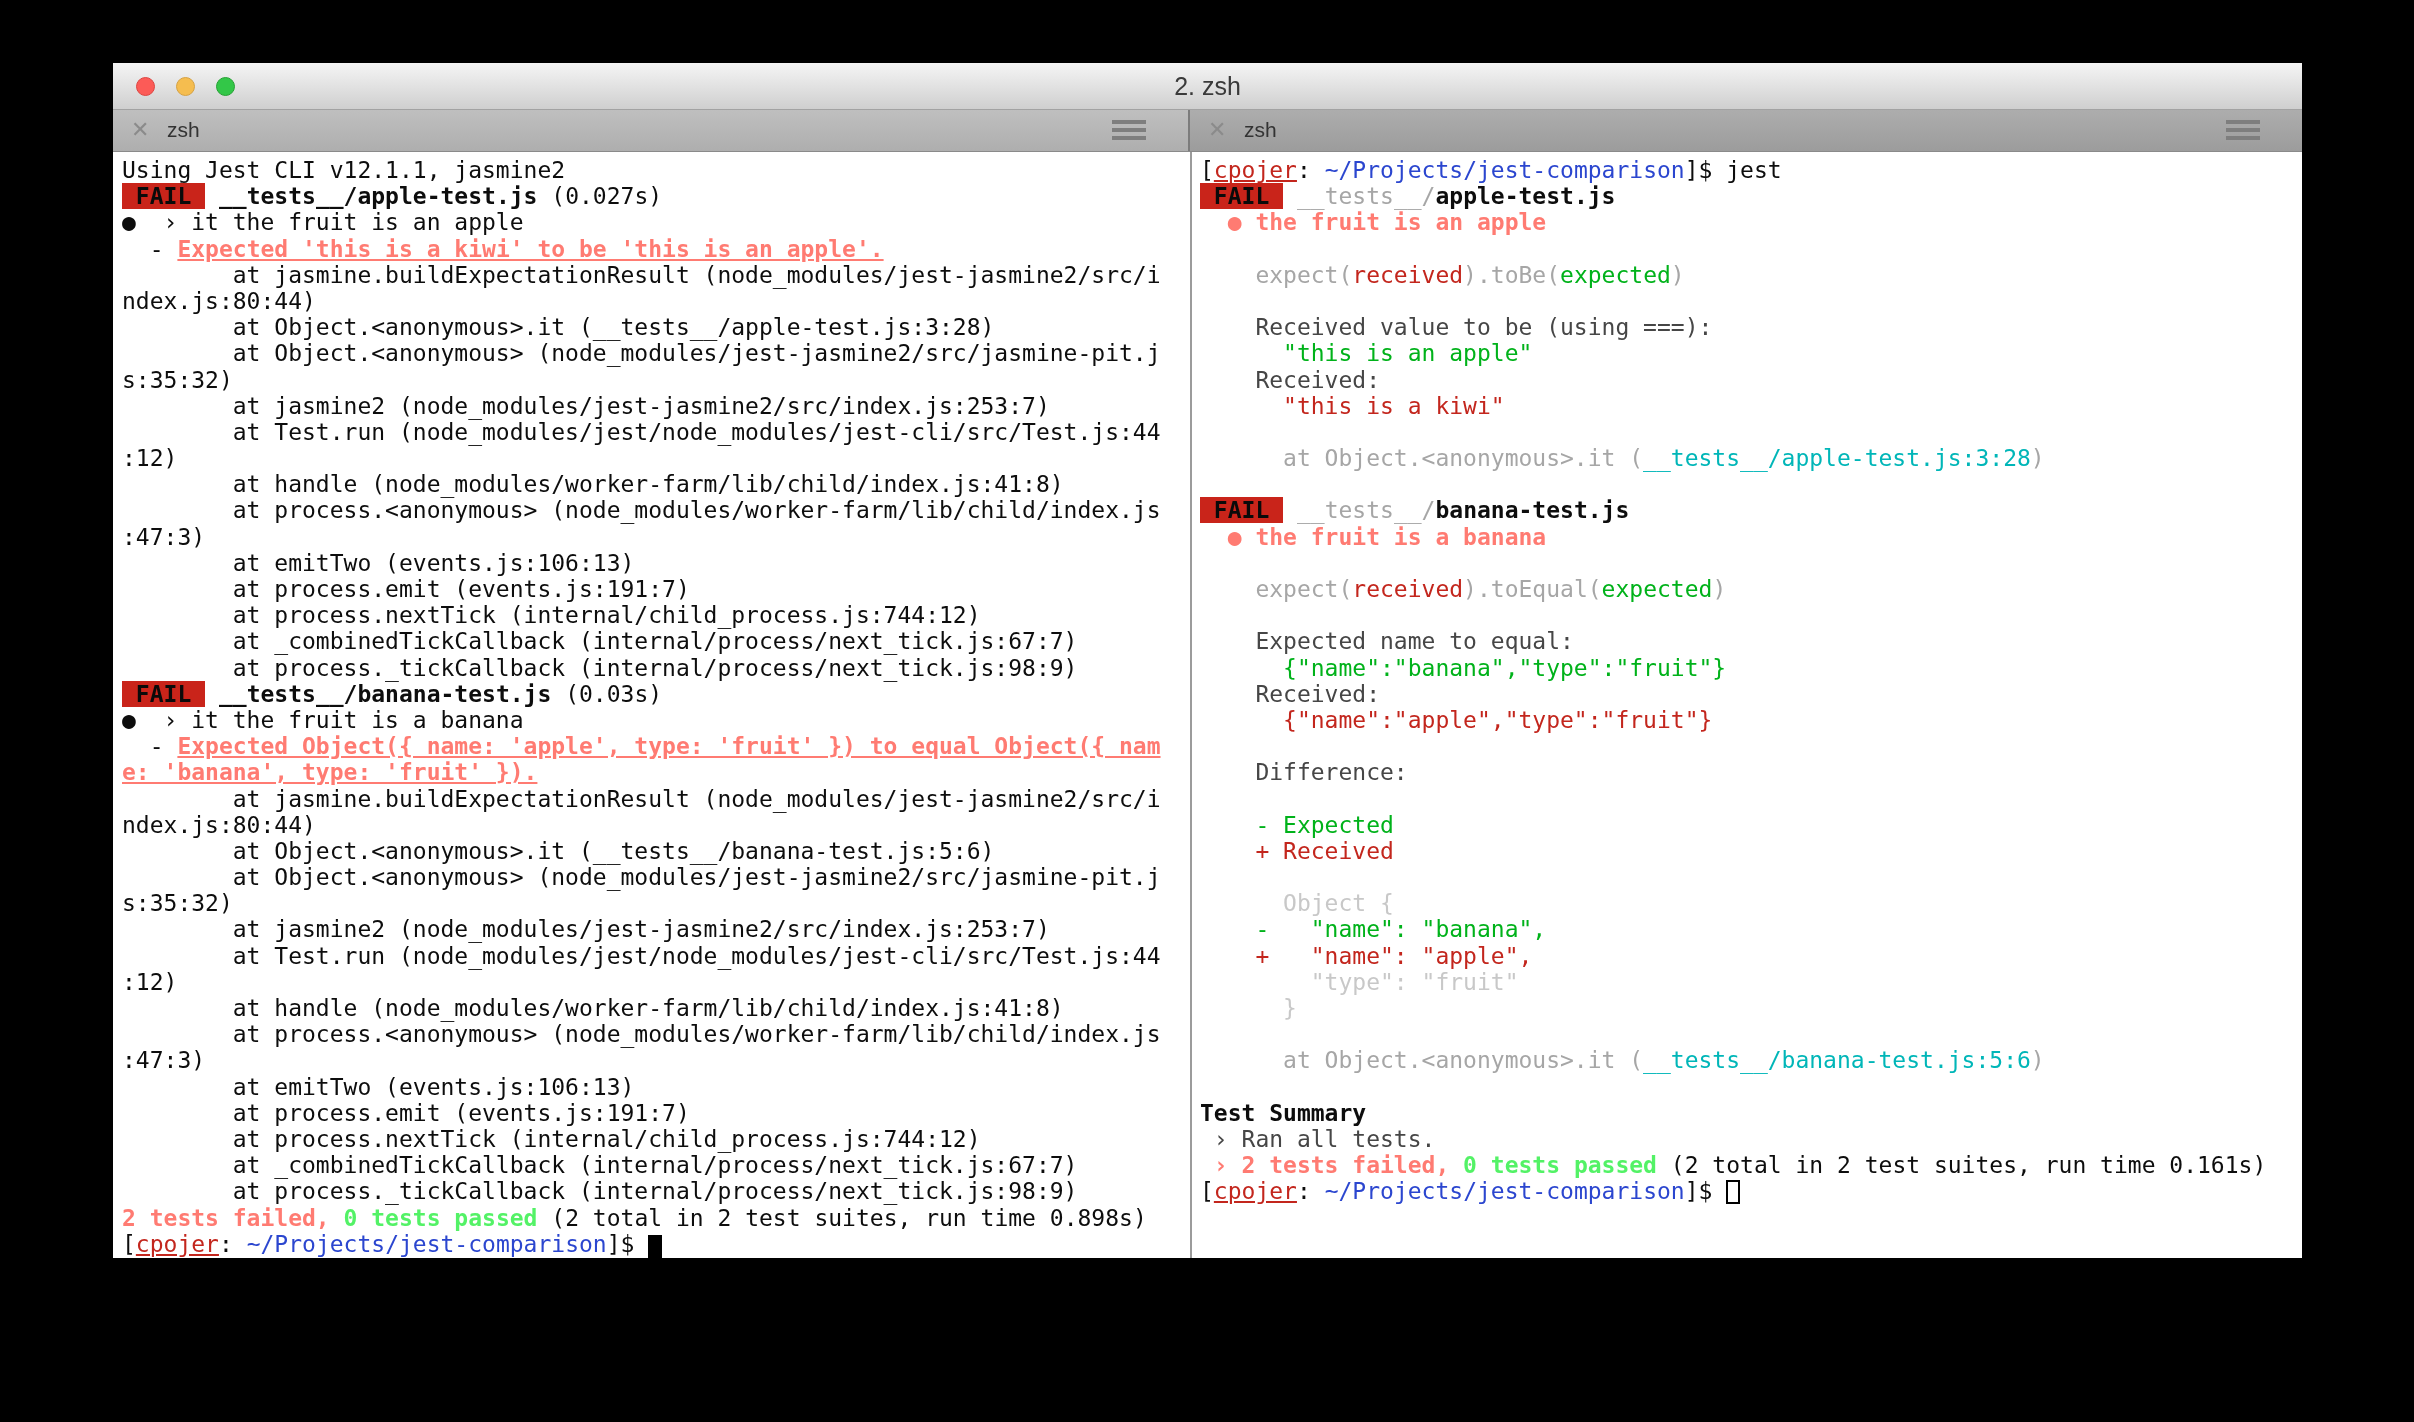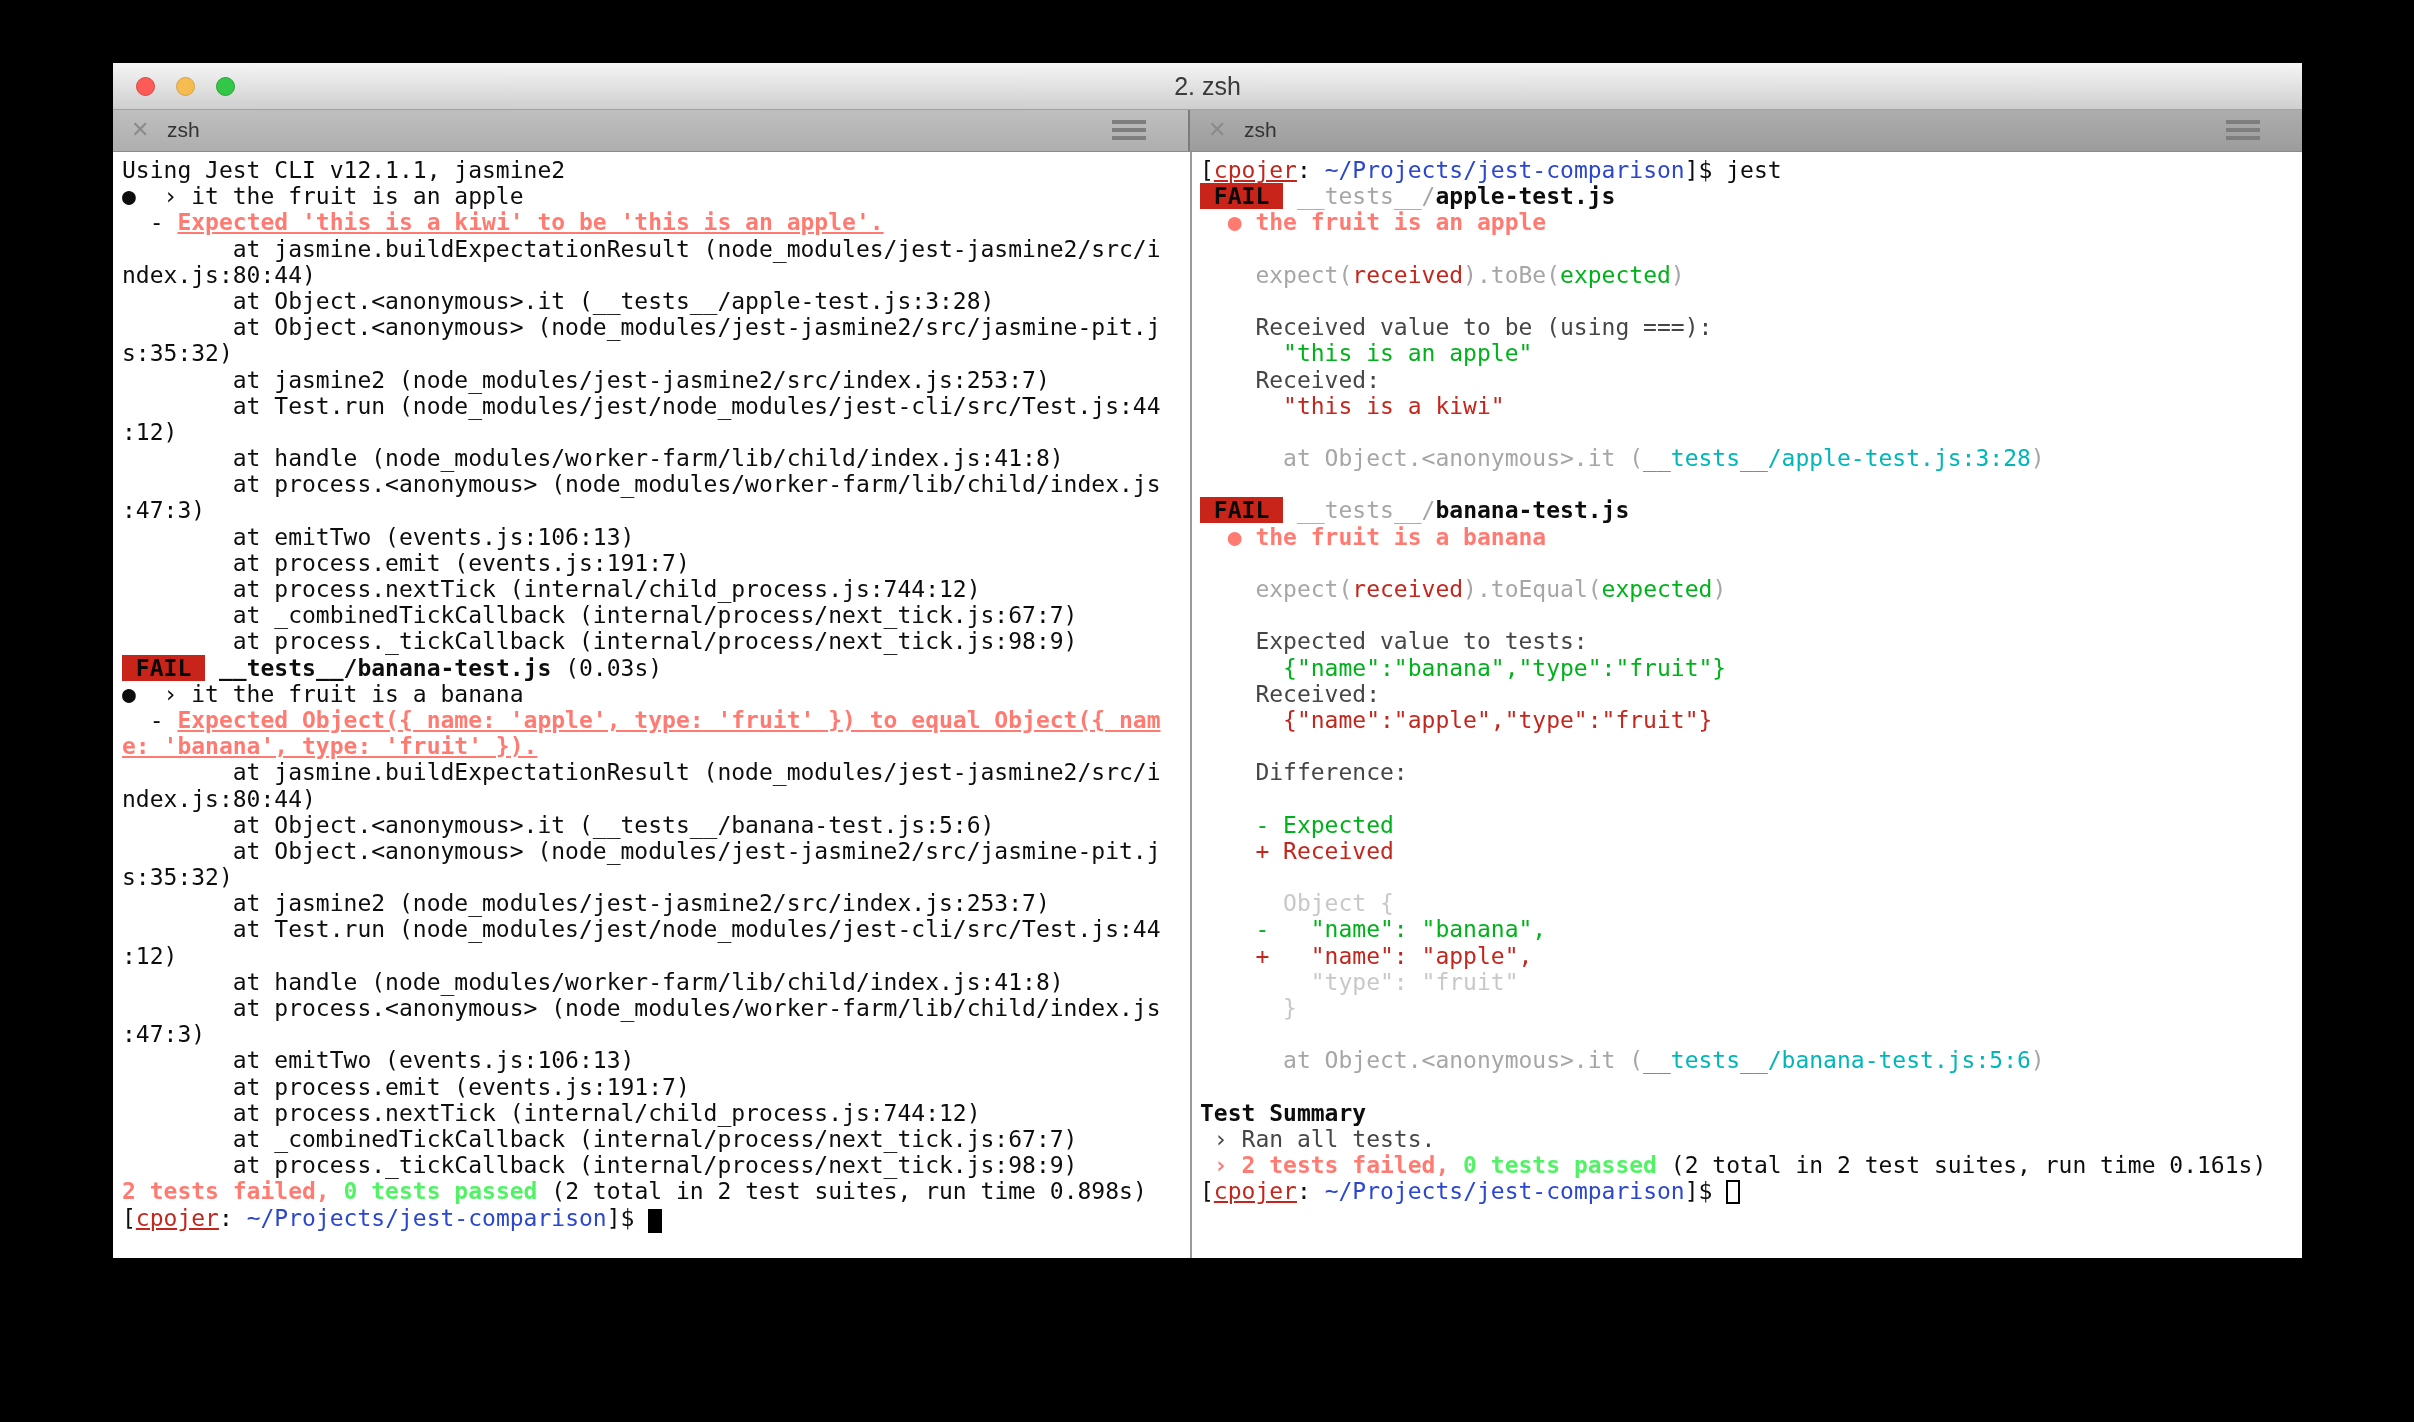--- a/index.html
+++ b/index.html
@@ -85,20 +85,21 @@
             <i></i>
             <i></i>
             <i></i>
           </span>
       </div>
     </div>
 
     <div class="content">
       <div class="pane left">
           <div class="ln"><span class="def">Using Jest CLI v12.1.1, jasmine2</span></div>
+          <div class="ln"><span class="badge"> FAIL </span><span class="def"> </span><span class="def b">__tests__/apple-test.js</span><span class="def"> (0.027s)</span></div>
           <div class="ln"><span class="def">●  › it the fruit is an apple</span></div>
           <div class="ln"><span class="def">  - </span><span class="sal b u">Expected 'this is a kiwi' to be 'this is an apple'.</span></div>
           <div class="ln"><span class="def">        at jasmine.buildExpectationResult (node_modules/jest-jasmine2/src/i</span></div>
           <div class="ln"><span class="def">ndex.js:80:44)</span></div>
           <div class="ln"><span class="def">        at Object.&lt;anonymous&gt;.it (__tests__/apple-test.js:3:28)</span></div>
           <div class="ln"><span class="def">        at Object.&lt;anonymous&gt; (node_modules/jest-jasmine2/src/jasmine-pit.j</span></div>
           <div class="ln"><span class="def">s:35:32)</span></div>
           <div class="ln"><span class="def">        at jasmine2 (node_modules/jest-jasmine2/src/index.js:253:7)</span></div>
           <div class="ln"><span class="def">        at Test.run (node_modules/jest/node_modules/jest-cli/src/Test.js:44</span></div>
           <div class="ln"><span class="def">:12)</span></div>
@@ -146,21 +147,21 @@
           <div class="ln"><span class="soft">    Received:</span></div>
           <div class="ln"><span class="red">      "this is a kiwi"</span></div>
           <div class="ln">&nbsp;</div>
           <div class="ln"><span class="gry">      at Object.&lt;anonymous&gt;.it (</span><span class="cyn">__tests__/apple-test.js:3:28</span><span class="gry">)</span></div>
           <div class="ln">&nbsp;</div>
           <div class="ln"><span class="badge"> FAIL </span><span class="def"> </span><span class="gry">__tests__/</span><span class="def b">banana-test.js</span></div>
           <div class="ln"><span class="sal b">  ● the fruit is a banana</span></div>
           <div class="ln">&nbsp;</div>
           <div class="ln"><span class="gry">    expect(</span><span class="red">received</span><span class="gry">).toEqual(</span><span class="grn">expected</span><span class="gry">)</span></div>
           <div class="ln">&nbsp;</div>
-          <div class="ln"><span class="soft">    Expected value to tests:</span></div>
+          <div class="ln"><span class="soft">    Expected name to equal:</span></div>
           <div class="ln"><span class="grn">      {"name":"banana","type":"fruit"}</span></div>
           <div class="ln"><span class="soft">    Received:</span></div>
           <div class="ln"><span class="red">      {"name":"apple","type":"fruit"}</span></div>
           <div class="ln">&nbsp;</div>
           <div class="ln"><span class="soft">    Difference:</span></div>
           <div class="ln">&nbsp;</div>
           <div class="ln"><span class="grn">    - Expected</span></div>
           <div class="ln"><span class="red">    + Received</span></div>
           <div class="ln">&nbsp;</div>
           <div class="ln"><span class="lgy">      Object {</span></div>

